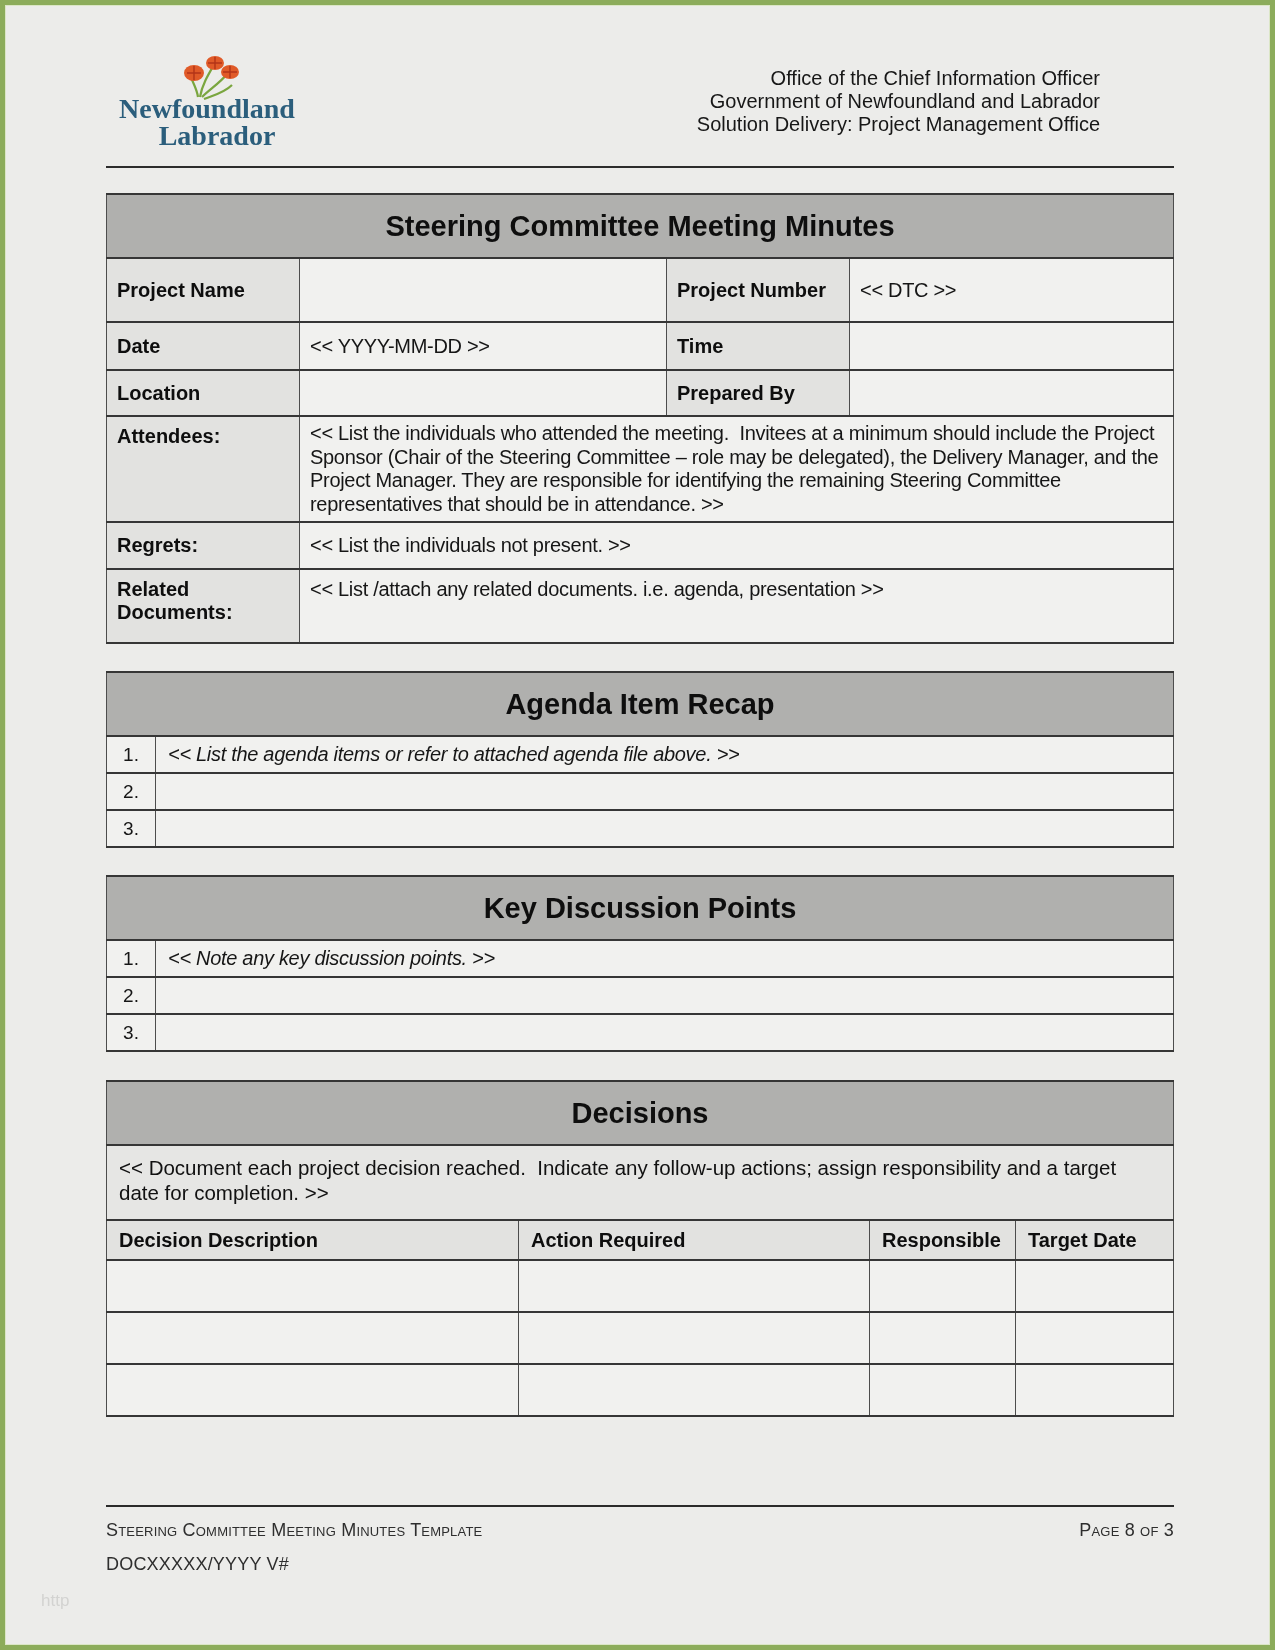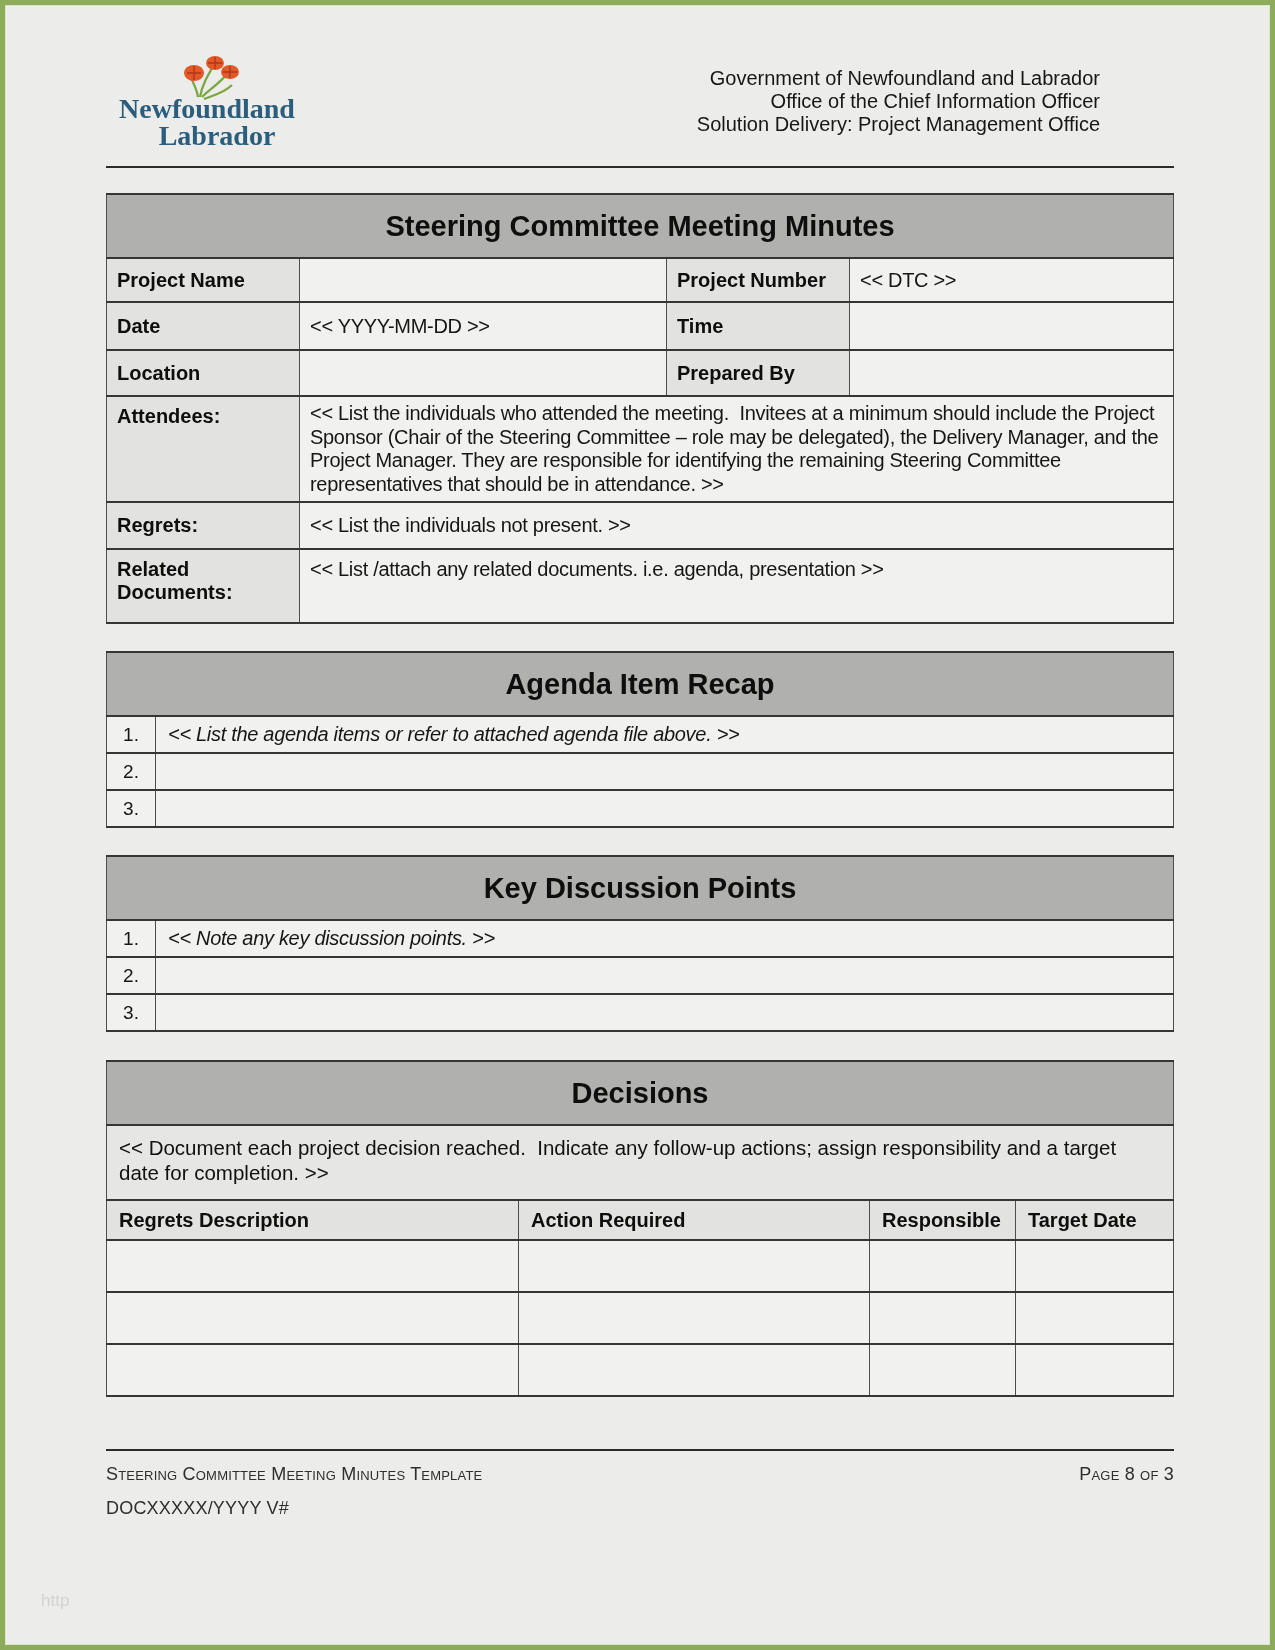--- a/index.html
+++ b/index.html
@@ -52,21 +52,21 @@
   .decisions-table { margin-top:28px; }
   .intro-cell {
     background:#e6e6e4; font-size:20.5px; line-height:25px; color:#111;
     padding:9px 12px 14px 12px; height:74px; vertical-align:top; white-space:pre-wrap;
   }
   .col-head { background:#e2e2e0; font-weight:bold; font-size:20px; padding:6px 12px; height:40px; vertical-align:middle; color:#0e0e0e; }
   .decisions-table tr.body-row { height:52px; }
   .empty-cell { background:#f1f1ef; }
 
   
-  .footer { margin-top:52px; }
+  .footer { margin-top:88px; }
   .footer-rule { border:none; border-top:2px solid #2b2b2b; height:0; margin:0; }
   .footer-line { display:flex; justify-content:space-between; margin-top:13px;
                  font-variant:small-caps; font-size:18px; color:#2e2e2e; letter-spacing:0.2px; }
   .footer-line.plain { font-variant:normal; }
   .watermark { position:absolute; left:36px; top:1586px; font-size:17px; color:#d3d3d1; }
 </style>
 </head>
 <body>
 
 <div class="page">
@@ -90,39 +90,39 @@
             <path d="M90 8 L104 8 M97 2 L97 14" stroke="#b23418" stroke-width="1.4"></path>
             <path d="M69 18 L83 18 M76 11 L76 25" stroke="#b23418" stroke-width="1.4"></path>
             <path d="M105 17 L119 17 M112 11 L112 23" stroke="#b23418" stroke-width="1.4"></path>
           </g>
 
           <text x="89" y="63" text-anchor="middle" class="logo-text">Newfoundland</text>
           <text x="99" y="90" text-anchor="middle" class="logo-text">Labrador</text>
         </svg>
       </div>
       <div class="org-block">
+        <div>Office of the Chief Information Officer</div>
         <div>Government of Newfoundland and Labrador</div>
-        <div>Office of the Chief Information Officer</div>
         <div>Solution Delivery: Project Management Office</div>
       </div>
     </div>
     <hr class="header-rule">
 
     <table class="info-table">
       <colgroup>
           <col style="width:193px">
           <col style="width:367px">
           <col style="width:183px">
           <col>
         </colgroup>
       <tbody>
           <tr>
             <td colspan="4" class="bar-cell">Steering Committee Meeting Minutes</td>
           </tr>
-      <tr style="height:44px">
+      <tr style="height:64px">
         <td class="lbl">Project Name</td>
         <td class="val"></td>
         <td class="lbl">Project Number</td>
         <td class="val">&lt;&lt; DTC &gt;&gt;</td>
       </tr>
       <tr style="height:48px">
         <td class="lbl">Date</td>
         <td class="val">&lt;&lt; YYYY-MM-DD &gt;&gt;</td>
         <td class="lbl">Time</td>
         <td class="val"></td>
@@ -204,21 +204,21 @@
           <col>
         </colgroup>
       <tbody>
           <tr>
             <td colspan="4" class="bar-cell">Decisions</td>
           </tr>
       <tr>
             <td colspan="4" class="intro-cell">&lt;&lt; Document each project decision reached.  Indicate any follow-up actions; assign responsibility and a target date for completion. &gt;&gt;</td>
           </tr>
       <tr>
-        <td class="col-head">Regrets Description</td>
+        <td class="col-head">Decision Description</td>
         <td class="col-head">Action Required</td>
         <td class="col-head">Responsible</td>
         <td class="col-head">Target Date</td>
       </tr>
       <tr class="body-row">
         <td class="empty-cell"></td>
         <td class="empty-cell"></td>
         <td class="empty-cell"></td>
         <td class="empty-cell"></td>
       </tr>

